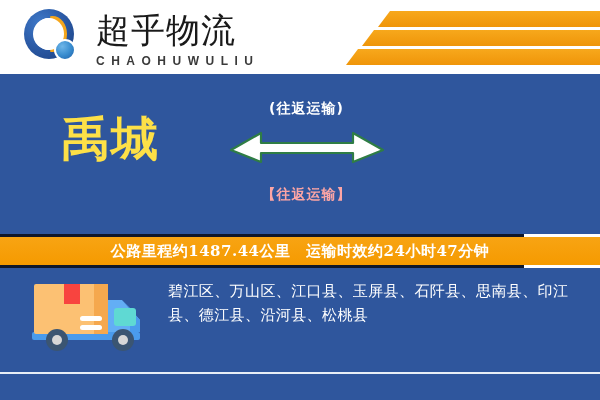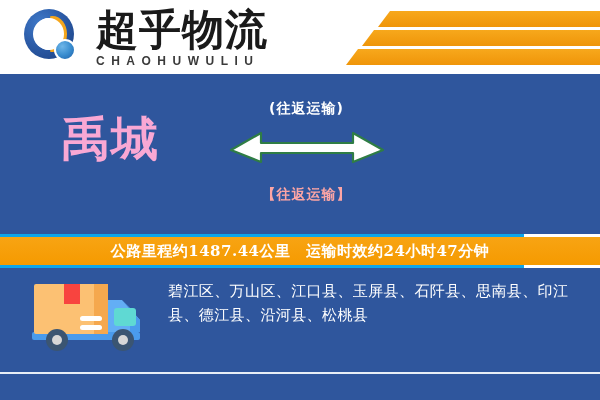--- a/index.html
+++ b/index.html
@@ -56,21 +56,21 @@
     width:22px; height:22px;
     border-radius:50%;
     background:radial-gradient(circle at 35% 30%, #6fb6e8 0%, #3a8ed0 50%, #1c5fa8 100%);
     border:2px solid #ffffff;
   }
   #brand-block {
     position:absolute; left:96px; top:8px;
   }
   #brand-cn {
     font-family:"DejaVu Sans", sans-serif;
-    font-size:42px; font-weight:bold;
+    font-size:34px; font-weight:normal;
     color:#1a1a1a;
     letter-spacing:1px;
     line-height:44px;
     white-space:nowrap;
   }
   #brand-en {
     font-family:"Liberation Sans", sans-serif;
     font-size:12px; font-weight:bold;
     color:#3a3a3a;
     letter-spacing:6.5px;
@@ -90,21 +90,21 @@
   
   #route {
     position:absolute; left:0; top:74px;
     width:600px; height:160px;
     background:#2f569d;
   }
   .city {
     position:absolute; top:36px;
     font-family:"DejaVu Serif", serif;
     font-size:47px; font-weight:bold;
-    color:#f9a8d4;
+    color:#fde047;
     letter-spacing:2px;
     white-space:nowrap;
     line-height:58px;
   }
   #city-origin { left:62px; }
   #city-dest   { left:385px; }
 
   #route-mid {
     position:absolute; left:224px; top:24px;
     width:165px; height:118px;
@@ -130,21 +130,21 @@
     letter-spacing:1px;
     white-space:nowrap;
     line-height:20px;
     margin-top:18px;
   }
 
   
   #info-bar {
     position:absolute; left:0; top:234px;
     width:524px; height:34px;
-    background:#0ea5e9;
+    background:#0f172a;
   }
   #info-bar .inner {
     position:absolute; left:0; top:3px;
     width:600px; height:28px;
     background:linear-gradient(180deg,#f8a413 0%, #f59a00 100%);
     display:flex; align-items:center; justify-content:center;
   }
   #info-text {
     font-family:"DejaVu Serif", serif;
     font-size:15px; font-weight:bold;

